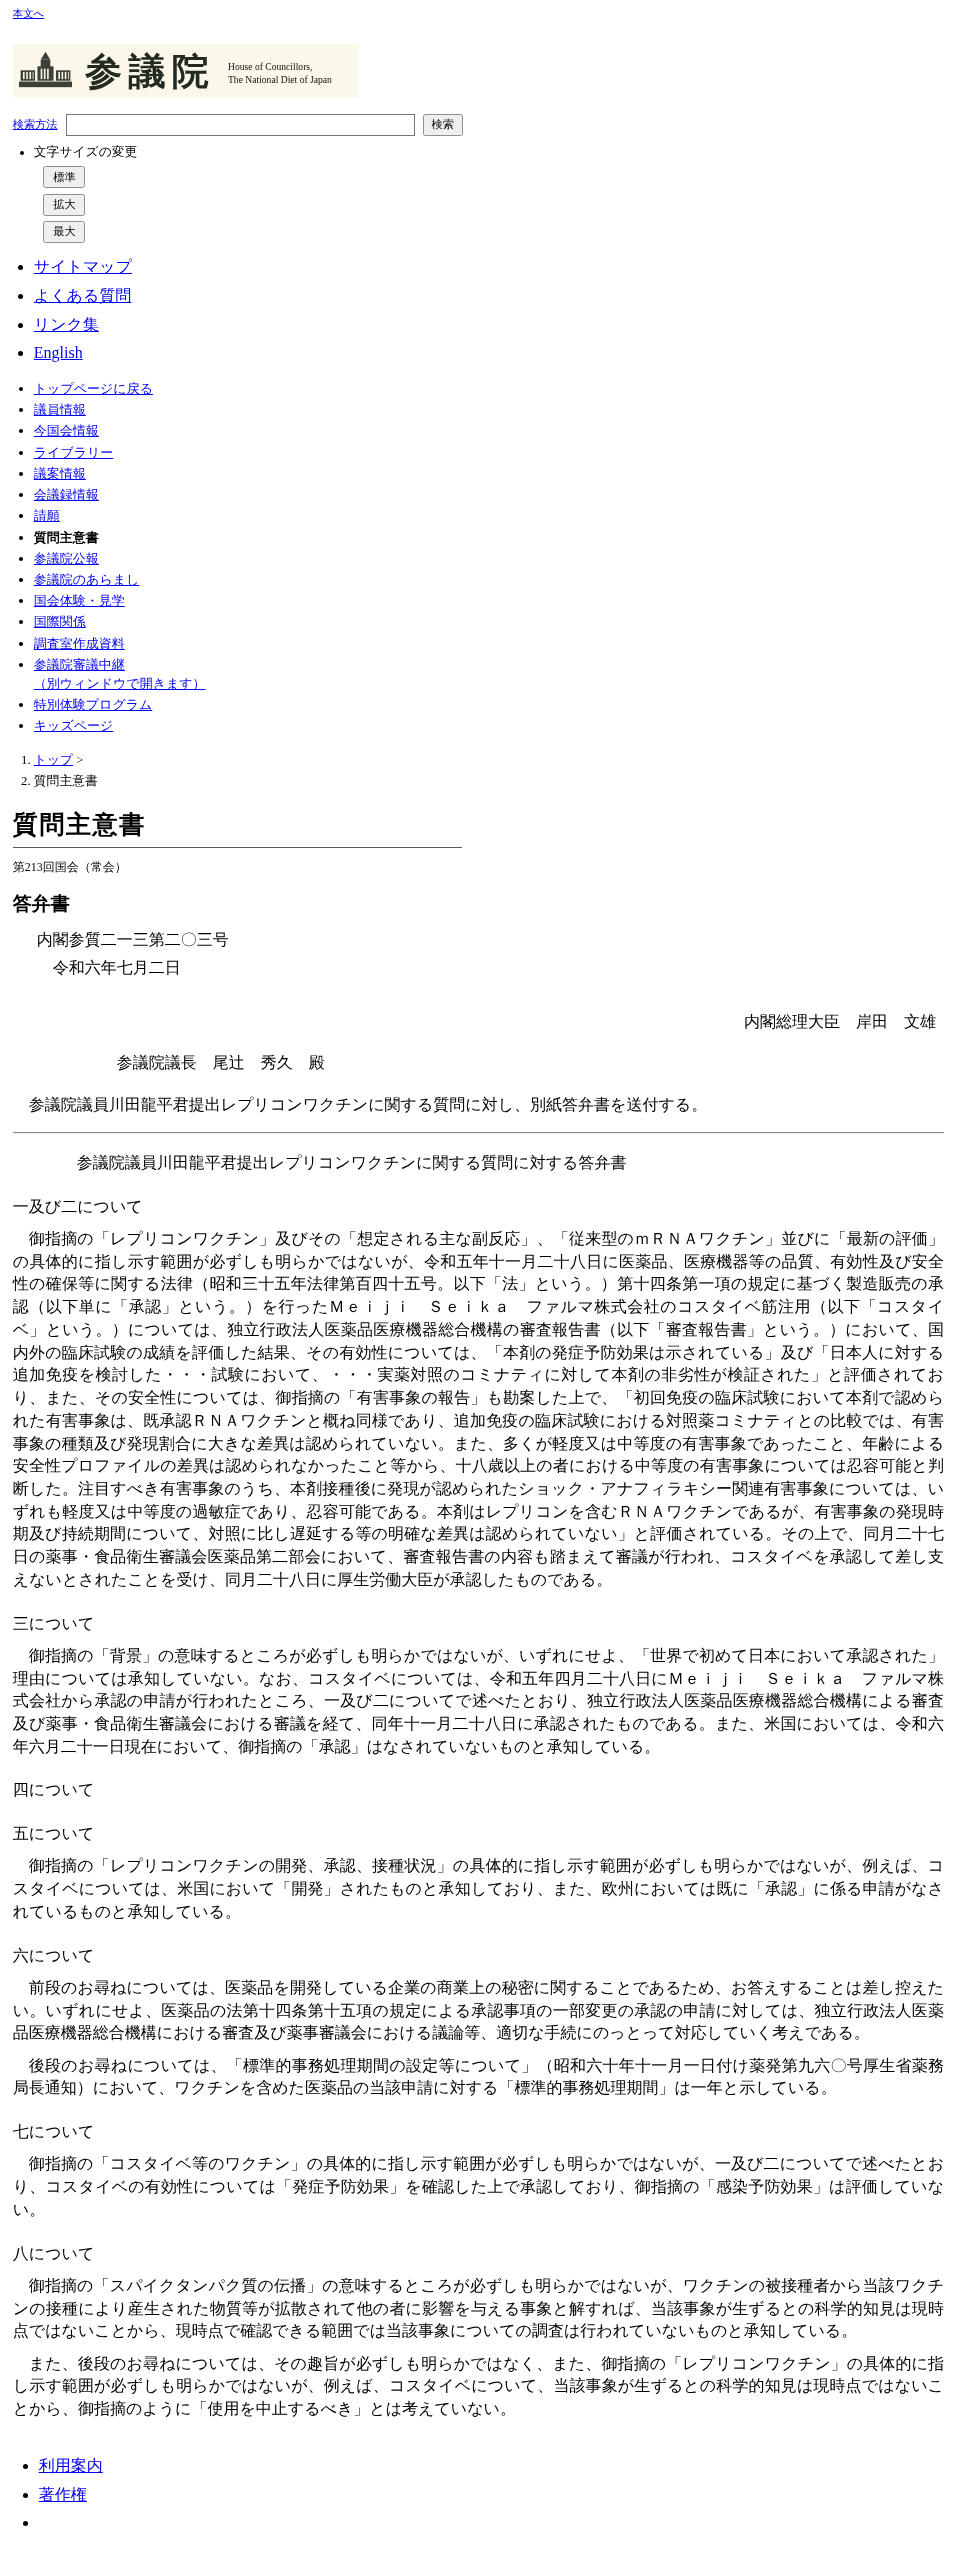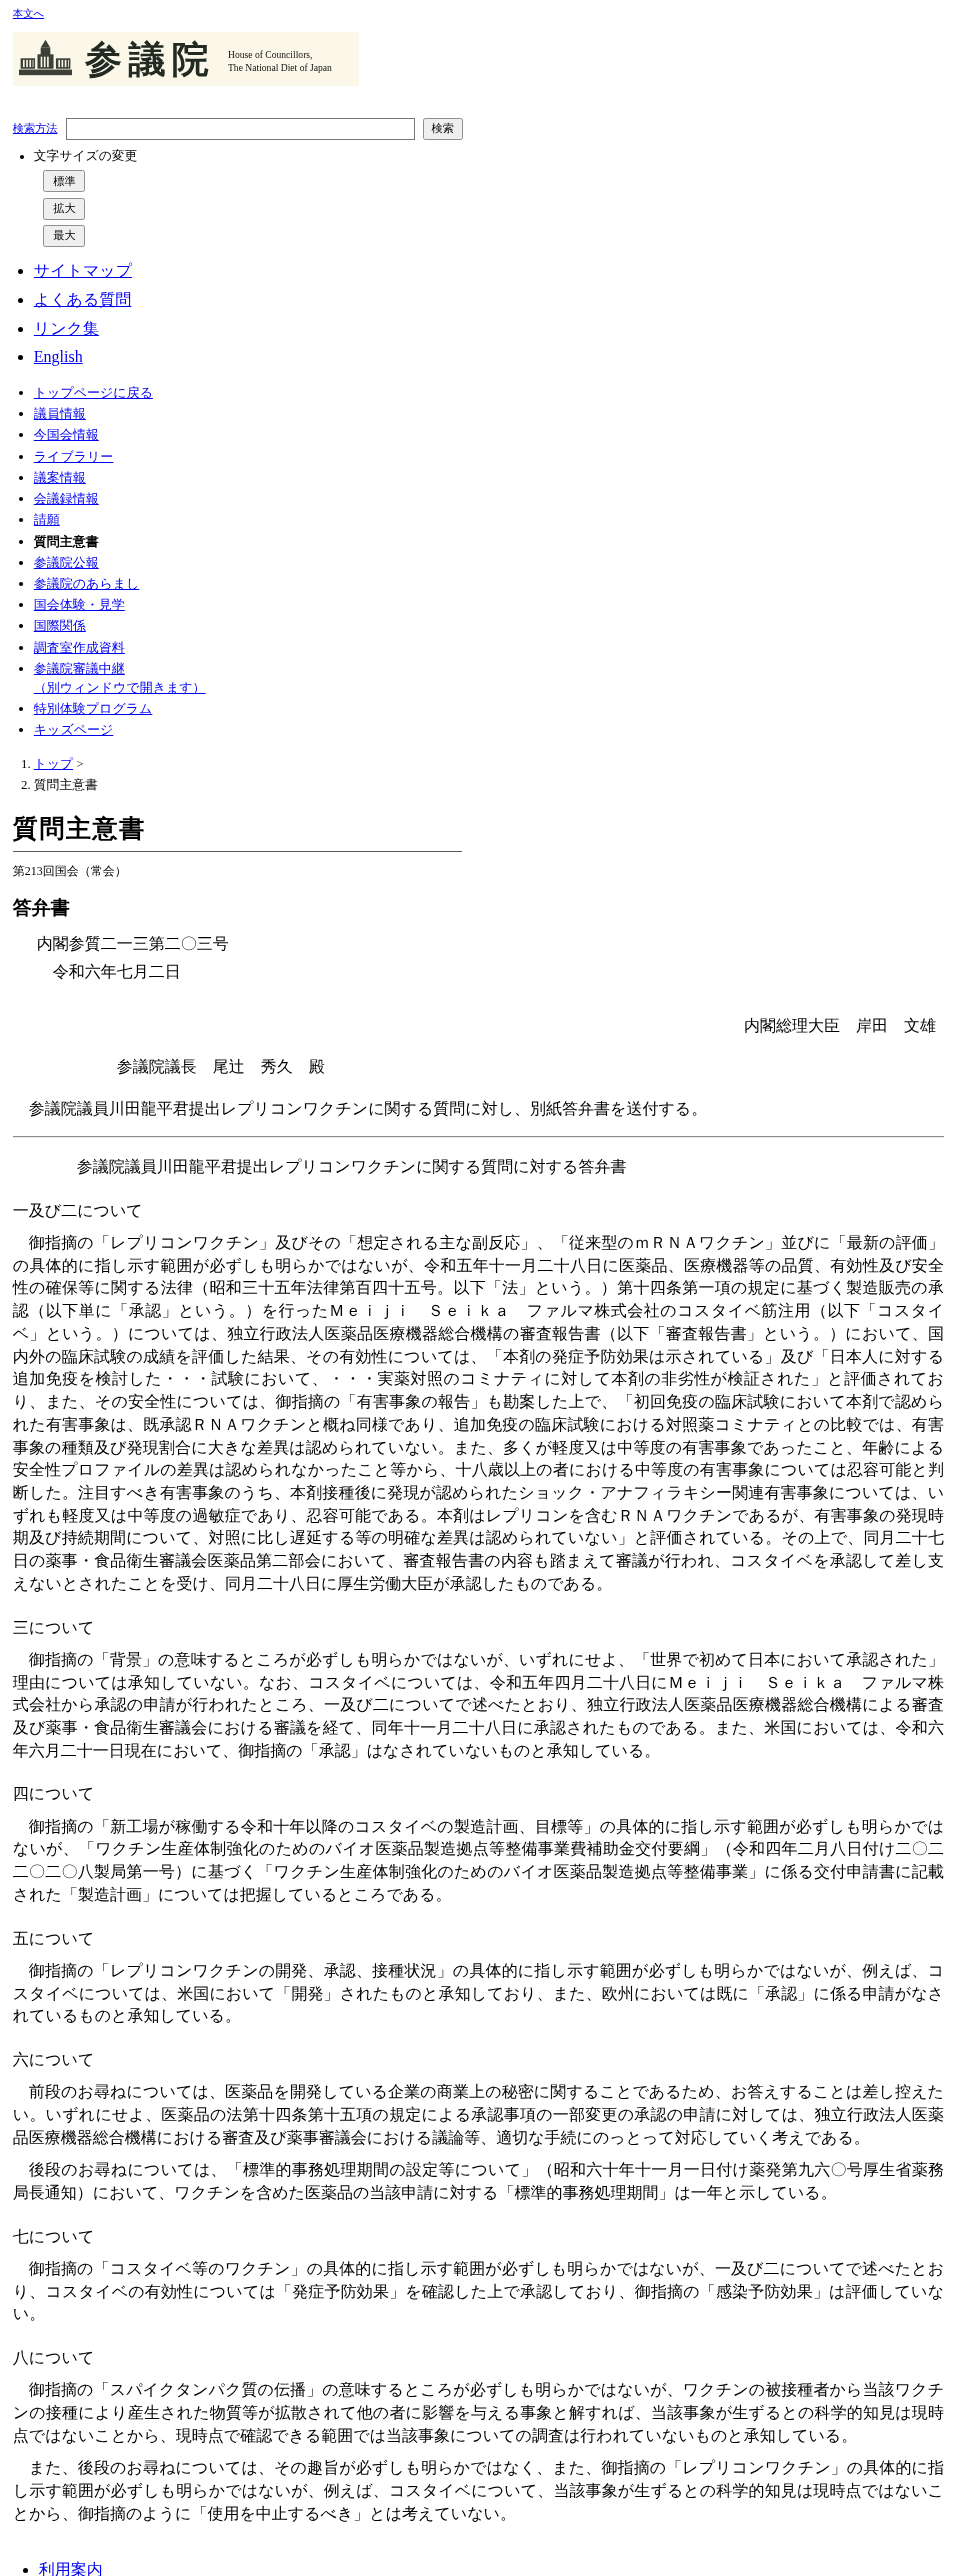--- a/index.html
+++ b/index.html
@@ -7,31 +7,31 @@
   body {
     margin: 0;
     padding: 6.4px 16px 22.4px 12.8px;
     width: 960px;
     color: #000;
     font-family: "Liberation Serif", "DejaVu Serif", serif;
     font-size: 12.8px;
   }
   a { color: #0000EE; text-decoration: underline; }
   
-  .skip-link { font-size: 10.4px; display: inline-block; margin-bottom: 6px; }
+  .skip-link { font-size: 10.4px; display: inline-block; margin-bottom: 18px; }
   .logo {
     display: inline-flex; align-items: center; gap: 12.8px;
     background: #FBF8EA; padding: 6.4px 27px 6.4px 6.4px; margin: 4.8px 0 8px;
     text-decoration: none;
   }
   .logo-title {
     font-size: 37px; font-weight: bold; letter-spacing: 6.4px; color: #222A22; line-height: 1;
   }
   .logo-sub { font-size: 9.6px; line-height: 1.4; color: #111; align-self: flex-end; padding-bottom: 4.8px; }
-  .search-row { display: flex; align-items: center; gap: 8px; margin: 24px 0 8px; font-size: 11.2px; }
+  .search-row { display: flex; align-items: center; gap: 8px; margin: 8px 0 8px; font-size: 11.2px; }
   .search-input {
     width: 349px; height: 21.6px; border: 0.8px solid #767676; background: #fff;
     font-family: "Liberation Sans", "DejaVu Sans", sans-serif; font-size: 11.2px; padding: 1.6px 4.8px;
   }
   button {
     font-family: "Liberation Sans", "DejaVu Sans", sans-serif;
     font-size: 11.2px; background: #EFEFEF; border: 0.8px solid #8F8F8F; border-radius: 2.4px;
     padding: 2.4px 8px; color: #000; cursor: pointer;
   }
   .fs-list { margin: 8px 0 4.8px; padding-left: 21px; font-size: 12.8px; }
@@ -180,21 +180,20 @@
       <p class="body-p">御指摘の「レプリコンワクチン」及びその「想定される主な副反応」、「従来型のｍＲＮＡワクチン」並びに「最新の評価」の具体的に指し示す範囲が必ずしも明らかではないが、令和五年十一月二十八日に医薬品、医療機器等の品質、有効性及び安全性の確保等に関する法律（昭和三十五年法律第百四十五号。以下「法」という。）第十四条第一項の規定に基づく製造販売の承認（以下単に「承認」という。）を行ったＭｅｉｊｉ　Ｓｅｉｋａ　ファルマ株式会社のコスタイベ筋注用（以下「コスタイベ」という。）については、独立行政法人医薬品医療機器総合機構の審査報告書（以下「審査報告書」という。）において、国内外の臨床試験の成績を評価した結果、その有効性については、「本剤の発症予防効果は示されている」及び「日本人に対する追加免疫を検討した・・・試験において、・・・実薬対照のコミナティに対して本剤の非劣性が検証された」と評価されており、また、その安全性については、御指摘の「有害事象の報告」も勘案した上で、「初回免疫の臨床試験において本剤で認められた有害事象は、既承認ＲＮＡワクチンと概ね同様であり、追加免疫の臨床試験における対照薬コミナティとの比較では、有害事象の種類及び発現割合に大きな差異は認められていない。また、多くが軽度又は中等度の有害事象であったこと、年齢による安全性プロファイルの差異は認められなかったこと等から、十八歳以上の者における中等度の有害事象については忍容可能と判断した。注目すべき有害事象のうち、本剤接種後に発現が認められたショック・アナフィラキシー関連有害事象については、いずれも軽度又は中等度の過敏症であり、忍容可能である。本剤はレプリコンを含むＲＮＡワクチンであるが、有害事象の発現時期及び持続期間について、対照に比し遅延する等の明確な差異は認められていない」と評価されている。その上で、同月二十七日の薬事・食品衛生審議会医薬品第二部会において、審査報告書の内容も踏まえて審議が行われ、コスタイベを承認して差し支えないとされたことを受け、同月二十八日に厚生労働大臣が承認したものである。</p>
     </div>
 
     <div>
       <p class="sec-head">三について</p>
       <p class="body-p">御指摘の「背景」の意味するところが必ずしも明らかではないが、いずれにせよ、「世界で初めて日本において承認された」理由については承知していない。なお、コスタイベについては、令和五年四月二十八日にＭｅｉｊｉ　Ｓｅｉｋａ　ファルマ株式会社から承認の申請が行われたところ、一及び二についてで述べたとおり、独立行政法人医薬品医療機器総合機構による審査及び薬事・食品衛生審議会における審議を経て、同年十一月二十八日に承認されたものである。また、米国においては、令和六年六月二十一日現在において、御指摘の「承認」はなされていないものと承知している。</p>
     </div>
 
     <div>
       <p class="sec-head">四について</p>
-      <p class="body-p">御指摘の「新工場が稼働する令和十年以降のコスタイベの製造計画、目標等」の具体的に指し示す範囲が必ずしも明らかではないが、「ワクチン生産体制強化のためのバイオ医薬品製造拠点等整備事業費補助金交付要綱」（令和四年二月八日付け二〇二二〇二〇八製局第一号）に基づく「ワクチン生産体制強化のためのバイオ医薬品製造拠点等整備事業」に係る交付申請書に記載された「製造計画」については把握しているところである。</p>
     </div>
 
     <div>
       <p class="sec-head">五について</p>
       <p class="body-p">御指摘の「レプリコンワクチンの開発、承認、接種状況」の具体的に指し示す範囲が必ずしも明らかではないが、例えば、コスタイベについては、米国において「開発」されたものと承知しており、また、欧州においては既に「承認」に係る申請がなされているものと承知している。</p>
     </div>
 
     <div>
       <p class="sec-head">六について</p>
       <p class="body-p">前段のお尋ねについては、医薬品を開発している企業の商業上の秘密に関することであるため、お答えすることは差し控えたい。いずれにせよ、医薬品の法第十四条第十五項の規定による承認事項の一部変更の承認の申請に対しては、独立行政法人医薬品医療機器総合機構における審査及び薬事審議会における議論等、適切な手続にのっとって対応していく考えである。</p>

